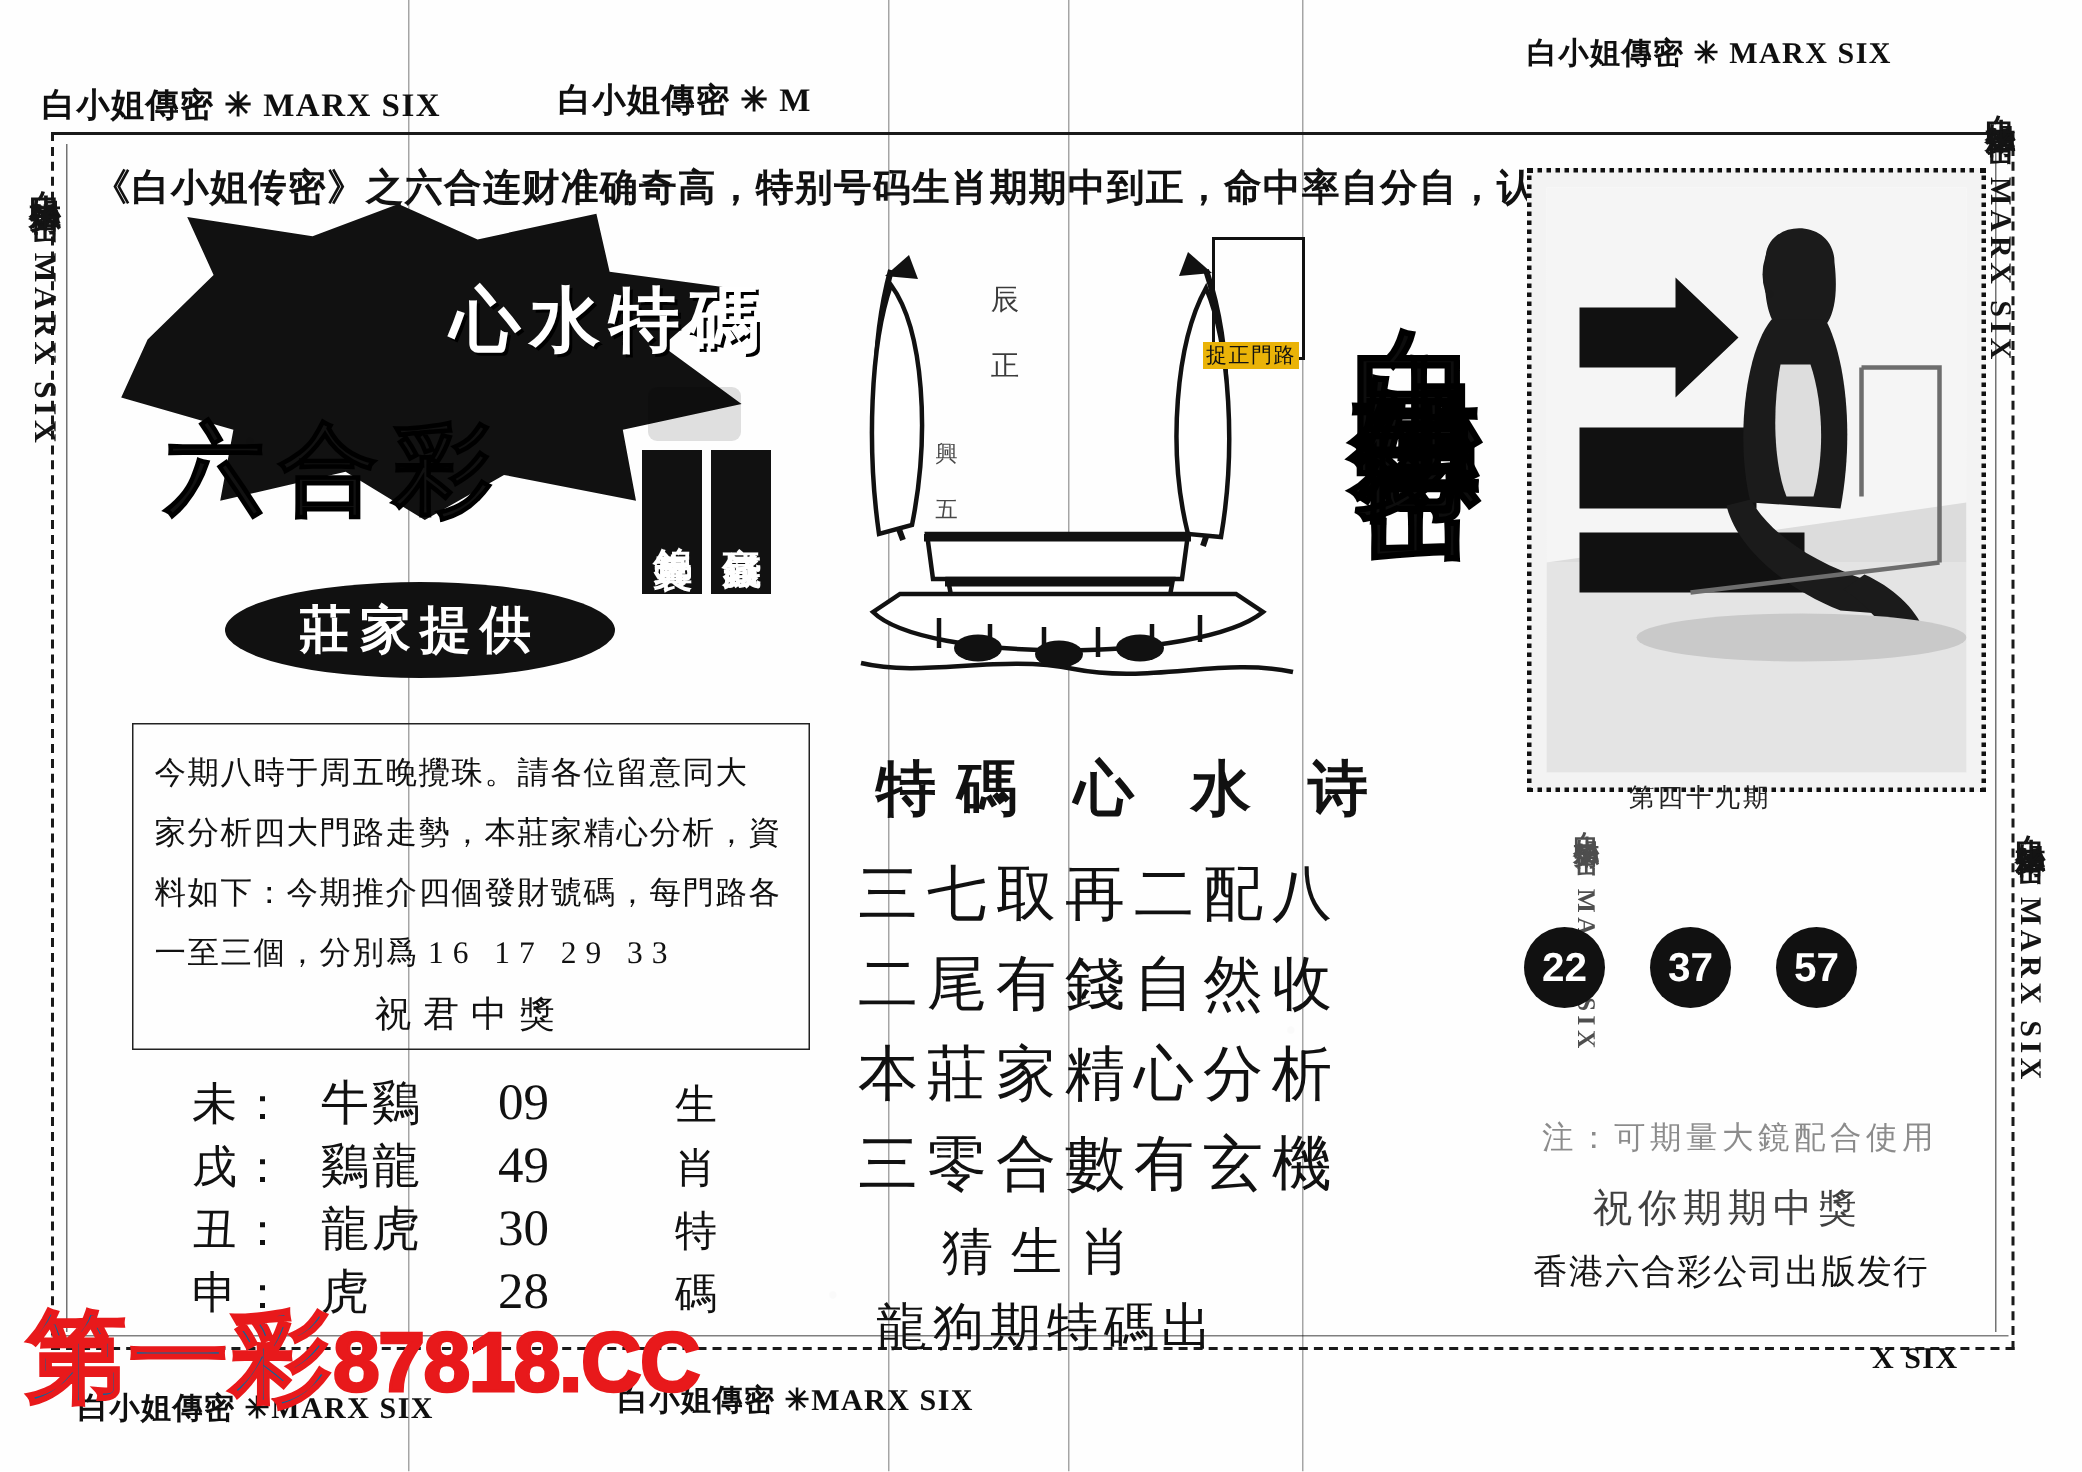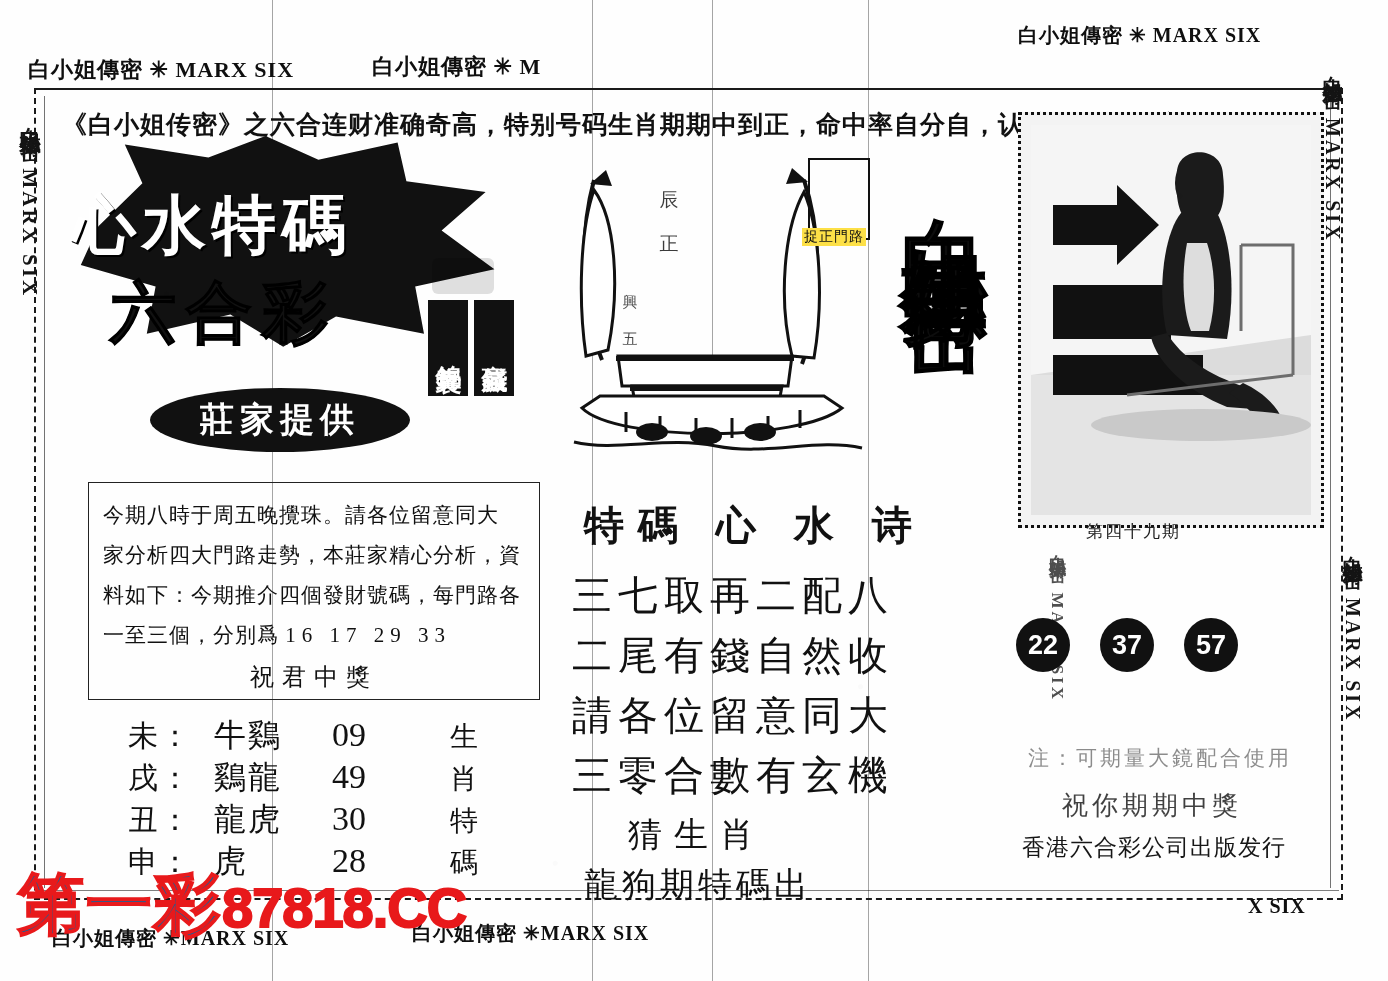--- a/index.html
+++ b/index.html
@@ -119,25 +119,25 @@
       6% 42%, 16% 22%, 12% 4%, 31% 10%, 44% 0%, 56% 11%,
       74% 3%, 76% 21%, 94% 26%, 84% 44%, 96% 62%, 78% 70%,
       80% 92%, 60% 84%, 48% 98%, 36% 83%, 17% 92%, 19% 70%,
       2% 60%
     );
   }
   .star-text {
     position: absolute;
     left: 0; top: 46px;
     width: 440px;
-    text-align: left;
+    text-align: right;
     color: #fff;
     font-family: Liberation Sans, sans-serif;
     font-weight: bold;
-    font-size: 64px;
+    font-size: 47px;
     letter-spacing: 6px;
     text-shadow: 2px 2px 0 #000;
   }
   .title-2 {
     position: absolute;
     left: 110px; top: 268px;
     font-family: "Liberation Serif", serif;
     font-weight: bold;
     font-size: 66px;
     letter-spacing: 10px;
@@ -253,21 +253,21 @@
     left: 808px; top: 158px;
     width: 58px; height: 78px;
     border: 2px solid #111;
   }
   .small-box-label {
     position: absolute;
     left: 802px; top: 228px;
     font-family: "Liberation Serif", serif;
     font-size: 14px;
     letter-spacing: 1px;
-    background: #fde047;
+    background: #eab308;
     padding: 0 2px;
   }
 
   .poem-title {
     position: absolute;
     left: 584px; top: 498px;
     font-family: "Liberation Serif", serif;
     font-size: 40px;
     letter-spacing: 14px;
     font-weight: 600;
@@ -529,21 +529,21 @@
   </div>
   <div class="ship-poem">辰 　 正</div>
   <div class="ship-poem2">興　　五</div>
 
   <div class="small-box"></div>
   <div class="small-box-label">捉正門路</div>
 
   <div class="poem-title">特碼 心 水 诗</div>
   <div class="poem-line pl1">三七取再二配八</div>
   <div class="poem-line pl2">二尾有錢自然收</div>
-  <div class="poem-line pl3">請各位留意同大</div>
+  <div class="poem-line pl3">本莊家精心分析</div>
   <div class="poem-line pl4">三零合數有玄機</div>
   <div class="poem-tail">猜生肖</div>
   <div class="poem-bottom">龍狗期特碼出</div>
 
   <div class="brand-vert">白小姐傳密</div>
 
   <div class="photo-frame">
     <div class="photo-inner">
       <svg viewBox="0 0 280 390" xmlns="http://www.w3.org/2000/svg" style="width:100%;height:100%">
         <rect x="0" y="0" width="280" height="390" fill="#f5f5f5"></rect>

